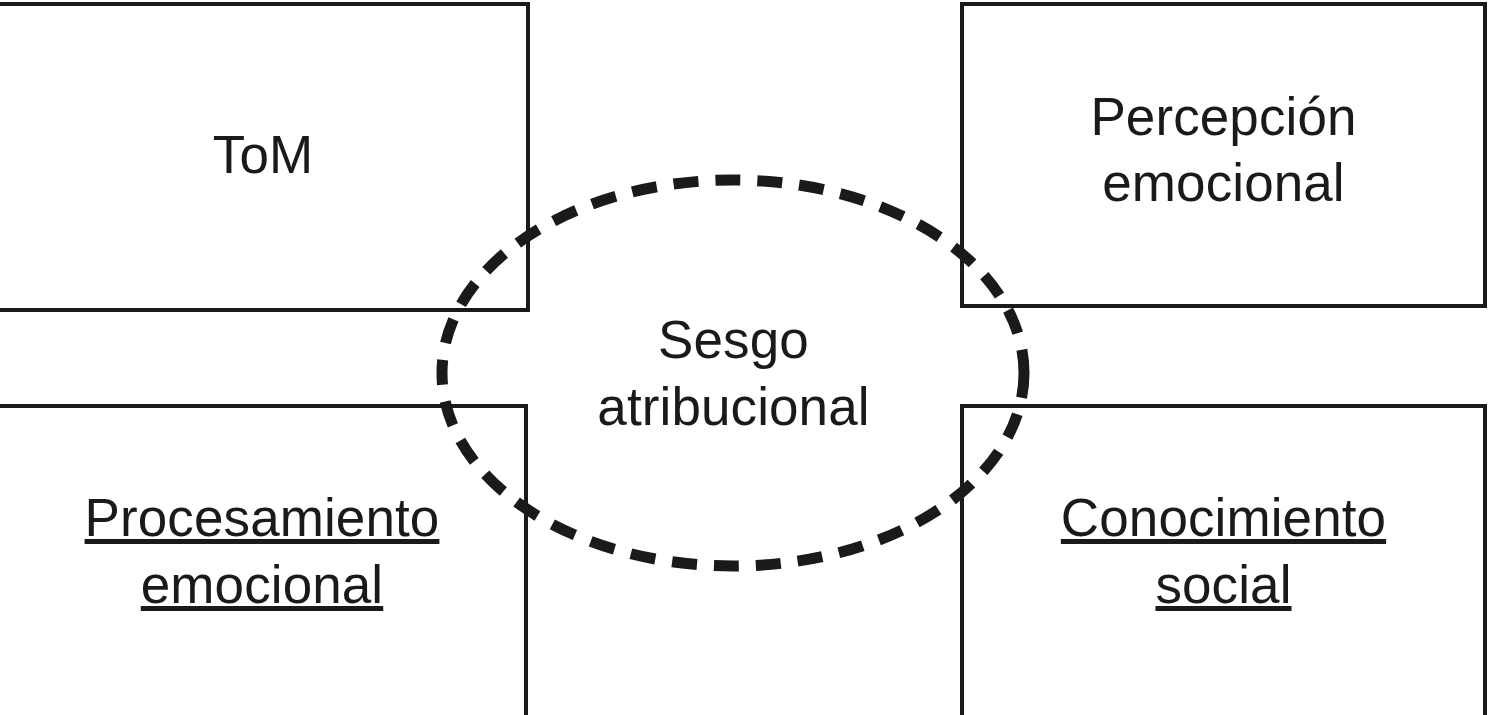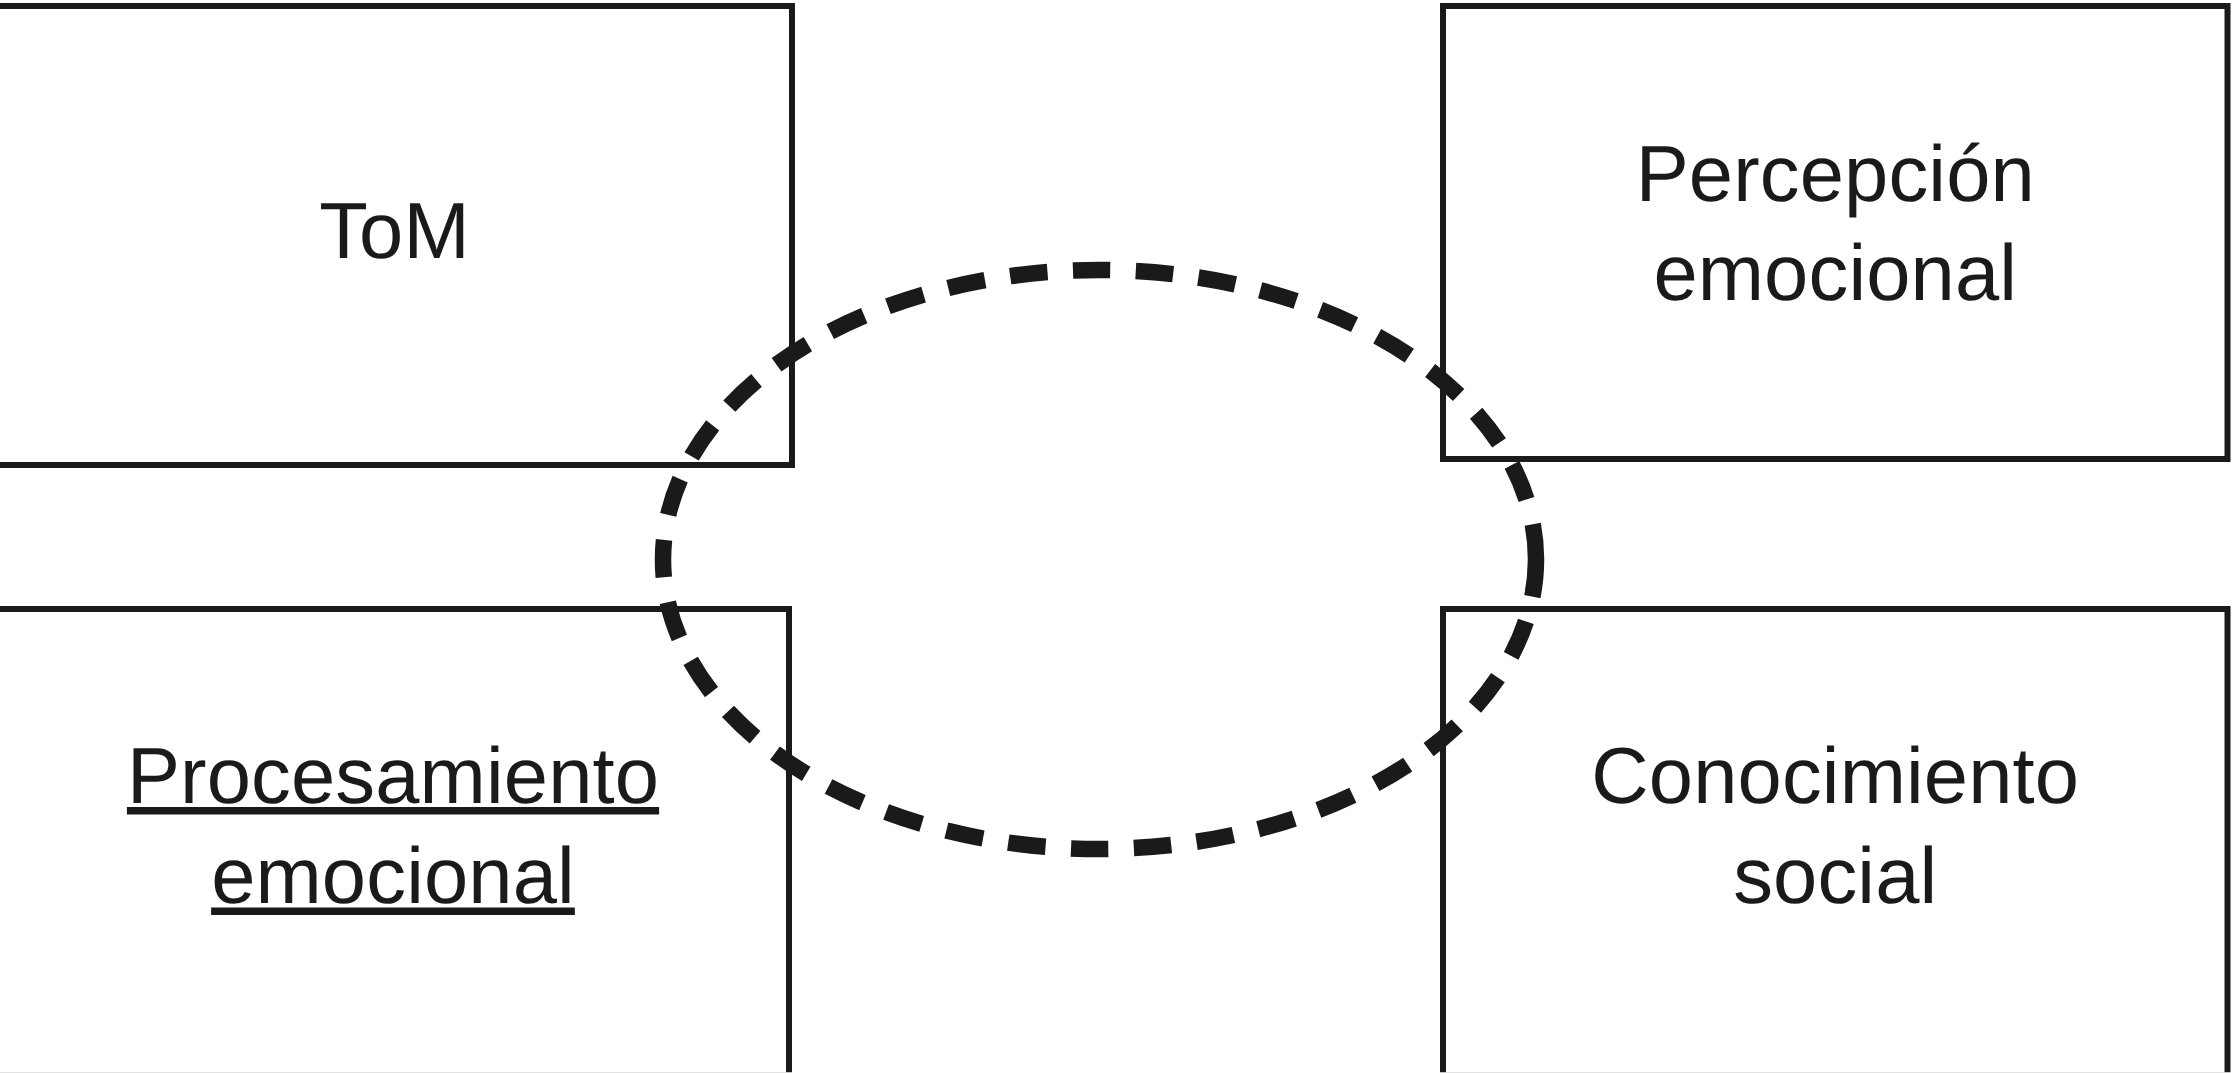--- a/index.html
+++ b/index.html
@@ -66,20 +66,21 @@
   }
   #box-conocimiento-social {
     left: 960px;
     top: 404px;
     width: 527px;
     height: 315px;
   }
   #box-conocimiento-social .node-label {
     position: relative;
     top: -10px;
+    text-decoration: underline;
   }
   
   #center-ellipse-svg {
     position: absolute;
     left: 0;
     top: 0;
     width: 1489px;
     height: 715px;
     pointer-events: none;
   }
@@ -120,14 +121,18 @@
 
   <div class="node-box" id="box-conocimiento-social">
     <span class="node-label">Conocimiento
 social</span>
   </div>
 
   <svg id="center-ellipse-svg" viewBox="0 0 1489 715">
     <ellipse cx="733" cy="373" rx="291" ry="193" fill="none" stroke="#1a1a1a" stroke-width="11" stroke-dasharray="25 17" stroke-linecap="butt"></ellipse>
   </svg>
 
+  <div id="center-node">
+    <span class="node-label">Sesgo
+atribucional</span>
+  </div>
 
 </div>
 
 </body></html>

